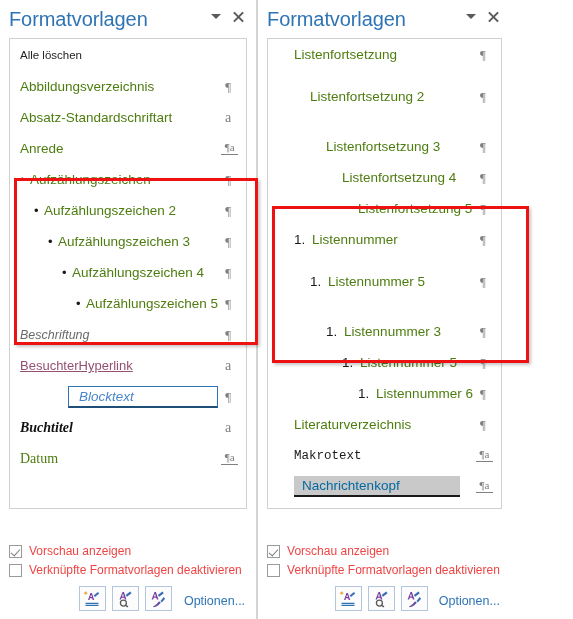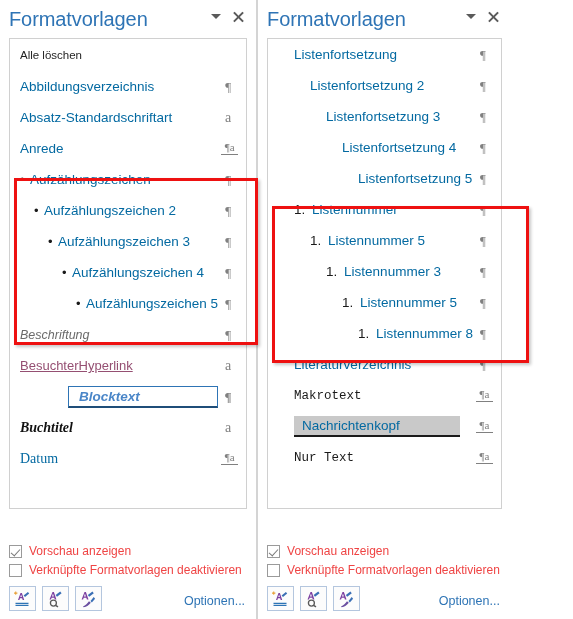--- a/index.html
+++ b/index.html
@@ -99,21 +99,21 @@
     align-items: center;
     box-sizing: border-box;
     padding: 0 8px 0 10px;
     height: 31px;
   }
   .srow .label {
     flex: 1 1 auto;
     white-space: nowrap;
     overflow: hidden;
     font-size: 13.5px;
-    color: #0369a1;
+    color: #4d7c0f;
   }
   .srow .mark {
     flex: 0 0 auto;
     width: 20px;
     text-align: center;
     color: #808080;
     font-size: 13px;
     font-family: "Liberation Serif", serif;
   }
   .mark.linked {
@@ -130,21 +130,21 @@
   .srow.clearall .label { font-size: 11.5px; color: #1f1f1f; }
 
   
   .label.caption    { font-style: italic; color: #6a6a6a; font-size: 12.5px; }
   .label.hyperlink  { color: #954f72; text-decoration: underline; font-size: 13px; }
   .label.booktitle  { font-weight: bold; font-style: italic; font-family: "Liberation Serif", serif; font-size: 14px; color: #111; }
   .label.mono       { font-family: "Liberation Mono", monospace; font-size: 12.5px; color: #1a1a1a; }
   .label.serif      { font-family: "Liberation Serif", serif; font-size: 14px; }
 
   
-  .srow.selbox { padding-left: 10px; font-weight: bold; }
+  .srow.selbox { padding-left: 10px; }
   .selbox .label {
     border: 1px solid #2e74b5;
     border-bottom: 2px solid #1f4e79;
     background: #ffffff;
     color: #4a86c8;
     font-style: italic;
     font-size: 13.5px;
     padding: 2px 6px 2px 10px;
     margin-left: 48px;
     box-sizing: border-box;
@@ -177,22 +177,22 @@
   }
 
   .ind0 { padding-left: 10px; }
   .ind1 { padding-left: 24px; }
   .ind2 { padding-left: 38px; }
   .ind3 { padding-left: 52px; }
   .ind4 { padding-left: 66px; }
 
   
   .rind0 { padding-left: 26px; }
-  .rind1 { padding-left: 42px; }
-  .rind2 { padding-left: 58px; }
+  .rind1 { padding-left: 42px; margin-top: 11px; }
+  .rind2 { padding-left: 58px; margin-top: 19px; }
   .rind3 { padding-left: 74px; }
   .rind4 { padding-left: 90px; }
 
   
   .redbox {
     position: absolute;
     border: 3px solid #ee1111;
     box-sizing: border-box;
     pointer-events: none;
     box-shadow: 2px 2px 3px rgba(0,0,0,0.22);
@@ -231,20 +231,21 @@
     border-width: 0 1.6px 1.6px 0;
     transform: rotate(42deg);
   }
   .chk-label { font-size: 12px; color: #ef4444; white-space: nowrap; }
 
   .btn-row {
     display: flex;
     align-items: center;
     margin-top: 9px;
     position: relative;
+    justify-content: center;
   }
   .tbtn {
     width: 27px; height: 25px;
     border: 1px solid #b4c6de;
     background: #fcfcfc;
     margin-right: 6px;
     box-sizing: border-box;
     position: relative;
     cursor: pointer;
     display: flex;
@@ -422,21 +423,21 @@
             <div class="label">Listennummer 3</div>
             <div class="mark">¶</div>
           </div>
           <div class="srow rind3">
             <span class="num">1.</span>
             <div class="label">Listennummer 5</div>
             <div class="mark">¶</div>
           </div>
           <div class="srow rind4">
             <span class="num">1.</span>
-            <div class="label">Listennummer 8</div>
+            <div class="label">Listennummer 6</div>
             <div class="mark">¶</div>
           </div>
           <div class="srow rind0">
             <div class="label">Literaturverzeichnis</div>
             <div class="mark">¶</div>
           </div>
           <div class="srow rind0">
             <div class="label mono">Makrotext</div>
             <div class="mark linked">¶a</div>
           </div>

